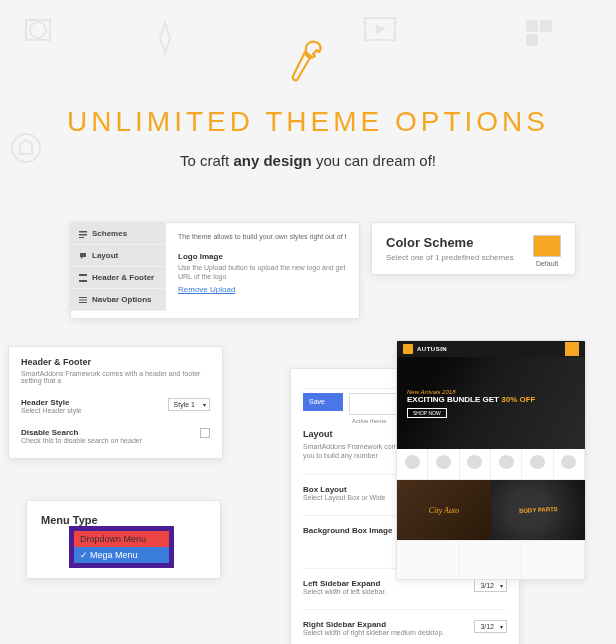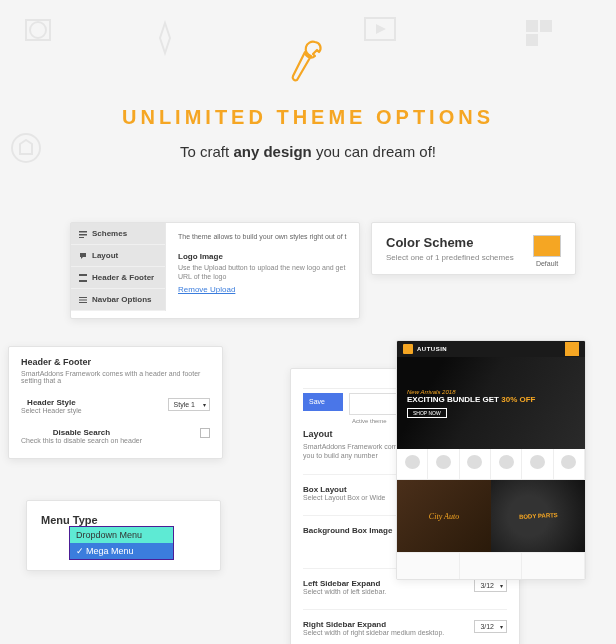--- a/index.html
+++ b/index.html
@@ -4,21 +4,21 @@
 <style>
 * { margin: 0; padding: 0; box-sizing: border-box; font-family: Arial, Helvetica, sans-serif; }
 body { width: 616px; height: 644px; background: #f5f5f5; overflow: hidden; position: relative; }
 
 
 .bg-pattern { position: absolute; inset: 0; opacity: 0.06; pointer-events: none; }
 .bg-pattern svg { position: absolute; }
 
 .header { text-align: center; padding-top: 36px; position: relative; z-index: 2; }
 .wrench-icon { display: inline-block; margin-bottom: 18px; }
-.title { font-size: 20px; font-weight: 700; letter-spacing: 4px; color: #f5a623; text-transform: uppercase; }
+.title { font-size: 28px; font-weight: 400; letter-spacing: 4px; color: #f5a623; text-transform: uppercase; }
 .subtitle { font-size: 15px; color: #333; margin-top: 14px; }
 .subtitle .bold { font-weight: 700; }
 
 .stage { position: absolute; top: 210px; left: 0; right: 0; bottom: 0; }
 
 
 .panel { position: absolute; background: #fff; border: 1px solid #e3e3e3; border-radius: 2px; box-shadow: 0 2px 8px rgba(0,0,0,0.08); font-size: 9px; color: #333; }
 
 
 .tabs-panel { top: 12px; left: 70px; width: 290px; }
@@ -40,30 +40,30 @@
 .color-card .card-sub { color: #888; font-size: 8px; margin-top: 3px; }
 .color-card .swatch-wrap { position: absolute; top: 12px; right: 14px; text-align: center; }
 .color-card .swatch { width: 28px; height: 22px; background: #f5a623; border: 1px solid #ccc; }
 .color-card .swatch-label { font-size: 7px; color: #666; margin-top: 3px; display: block; }
 
 
 .hf-card { top: 136px; left: 8px; width: 215px; padding: 10px 12px 14px; }
 .hf-card .card-title { font-weight: 700; font-size: 9px; }
 .hf-card .card-sub { color: #888; font-size: 7px; margin-top: 3px; }
 .hf-card .row { display: flex; justify-content: space-between; align-items: flex-start; margin-top: 14px; }
-.hf-card .row-label { font-weight: 700; font-size: 8px; text-align: center; }
+.hf-card .row-label { font-weight: 700; font-size: 8px; }
 .hf-card .row-desc { color: #888; font-size: 7px; }
 .hf-card .select-ctrl { border: 1px solid #ccc; font-size: 7px; padding: 2px 14px 2px 5px; background: #fff; position: relative; }
 .hf-card .select-ctrl::after { content: '▾'; position: absolute; right: 3px; font-size: 6px; }
 .hf-card .checkbox { width: 10px; height: 10px; border: 1px solid #bbb; }
 
 
 .menu-card { top: 290px; left: 26px; width: 195px; padding: 10px 0 10px 14px; }
 .menu-card .menu-label { font-weight: 700; font-size: 11px; display: inline-block; vertical-align: top; margin-top: 3px; }
-.menu-card .dropdown { display: inline-block; margin-left: 28px; border: 1px solid #4c1d95; font-size: 9px; background: #5eead4; min-width: 105px; }
+.menu-card .dropdown { display: inline-block; margin-left: 28px; border: 5px solid #4c1d95; font-size: 9px; background: #ef4444; min-width: 105px; }
 .menu-card .dropdown .dd-item { padding: 3px 6px; }
 .menu-card .dropdown .dd-item.selected { background: #3b7ddd; color: #fff; }
 .menu-card .dropdown .dd-item.selected::before { content: '✓ '; }
 
 
 .layout-card { top: 158px; left: 290px; width: 230px; padding: 8px 12px 12px; }
 .layout-card .win-bar { display: flex; justify-content: space-between; font-size: 7px; color: #999; border-bottom: 1px solid #eee; padding-bottom: 4px; margin-bottom: 4px; }
 .layout-card .win-close { color: #666; }
 .layout-card .theme-row { display: flex; justify-content: space-between; gap: 6px; margin-bottom: 10px; }
 .layout-card .theme-box { flex: 1; height: 22px; border: 1px solid #ddd; position: relative; }
@@ -90,21 +90,21 @@
 .site-preview .nav-brand { color: #fff; font-size: 6px; font-weight: 700; letter-spacing: 0.5px; }
 .site-preview .nav-cart { width: 14px; height: 14px; background: #f5a623; margin-left: auto; }
 .site-preview .hero { height: 92px; background: linear-gradient(120deg, #0a0a0a 20%, #1a1a1a 45%, #2a2a2a 100%); position: relative; display: flex; flex-direction: column; justify-content: center; padding-left: 10px; }
 .site-preview .hero-kicker { color: #f5a623; font-size: 6px; font-style: italic; }
 .site-preview .hero-title { color: #fff; font-size: 8px; font-weight: 700; }
 .site-preview .hero-title .accent { color: #f5a623; }
 .site-preview .hero-btn { color: #fff; font-size: 5px; border: 1px solid #fff; padding: 1px 5px; width: fit-content; margin-top: 4px; }
 .site-preview .prod-strip { display: flex; border-bottom: 1px solid #eee; }
 .site-preview .prod-strip .prod { flex: 1; height: 30px; border-right: 1px solid #eee; background: #fff; position: relative; }
 .site-preview .prod-strip .prod::after { content: ''; position: absolute; top: 6px; left: 25%; width: 50%; height: 14px; background: #ddd; border-radius: 50%; }
-.site-preview .banner-row { display: flex; height: 72px; }
+.site-preview .banner-row { display: flex; height: 60px; }
 .site-preview .banner { flex: 1; position: relative; display: flex; align-items: center; justify-content: center; }
 .site-preview .banner.city { background: linear-gradient(135deg, #4a2f1a, #2a1a0a); }
 .site-preview .banner.city .banner-text { color: #f5a623; font-size: 8px; font-family: cursive; font-style: italic; }
 .site-preview .banner.parts { background: radial-gradient(circle at 40% 50%, #333 30%, #111 100%); }
 .site-preview .banner.parts .banner-text { color: #f5a623; font-size: 6px; font-weight: 700; transform: rotate(-3deg); }
 .site-preview .bottom-strip { display: flex; border-top: 1px solid #eee; }
 .site-preview .bottom-strip .cell { flex: 1; height: 44px; border-right: 1px solid #eee; background: #fafafa; }
 </style>
 </head>
 <body>

